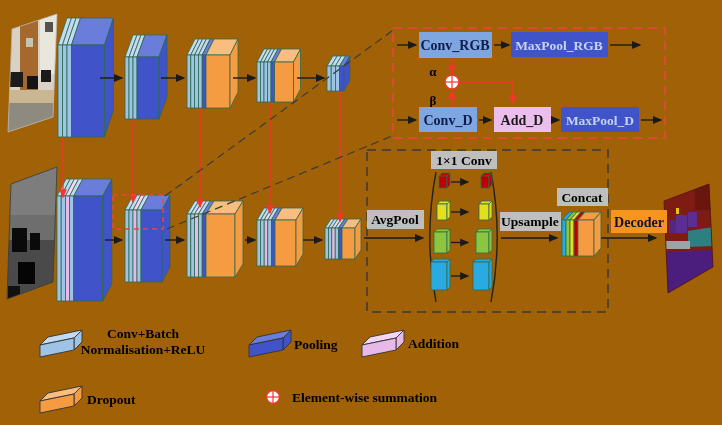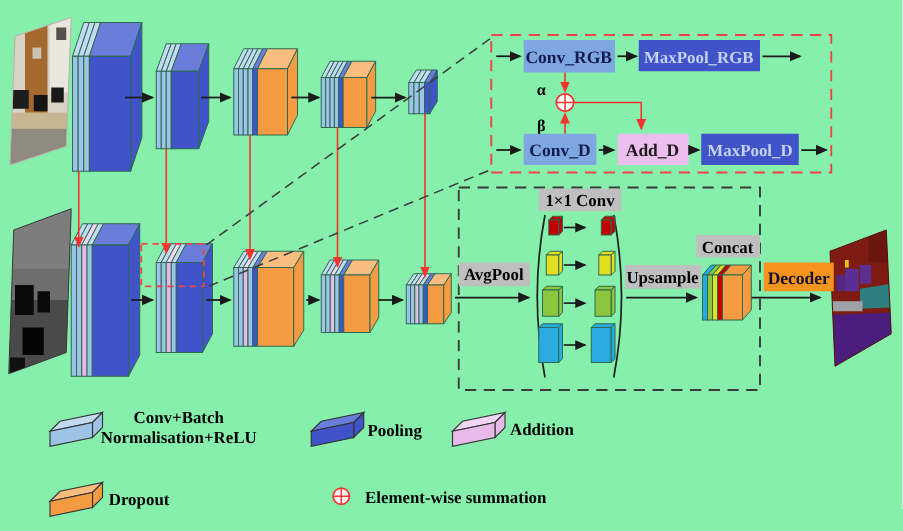--- a/index.html
+++ b/index.html
@@ -1,16 +1,16 @@
 <!DOCTYPE html>
 <html><head>
 <meta charset="utf-8">
 <style>
   html,body{margin:0;padding:0;background:#ffffff;}
-  #stage{position:relative;width:722px;height:425px;background:#86efac;overflow:hidden;
+  #stage{position:relative;width:722px;height:425px;background:#a16207;overflow:hidden;
          font-family:"Liberation Serif","DejaVu Serif",serif;}
   svg{display:block;}
   text{font-family:"Liberation Serif","DejaVu Serif",serif;font-weight:bold;}
 </style>
 </head>
 <body>
 
 <div id="stage">
 <svg width="722" height="425" viewBox="0 0 722 425">
   <defs>

